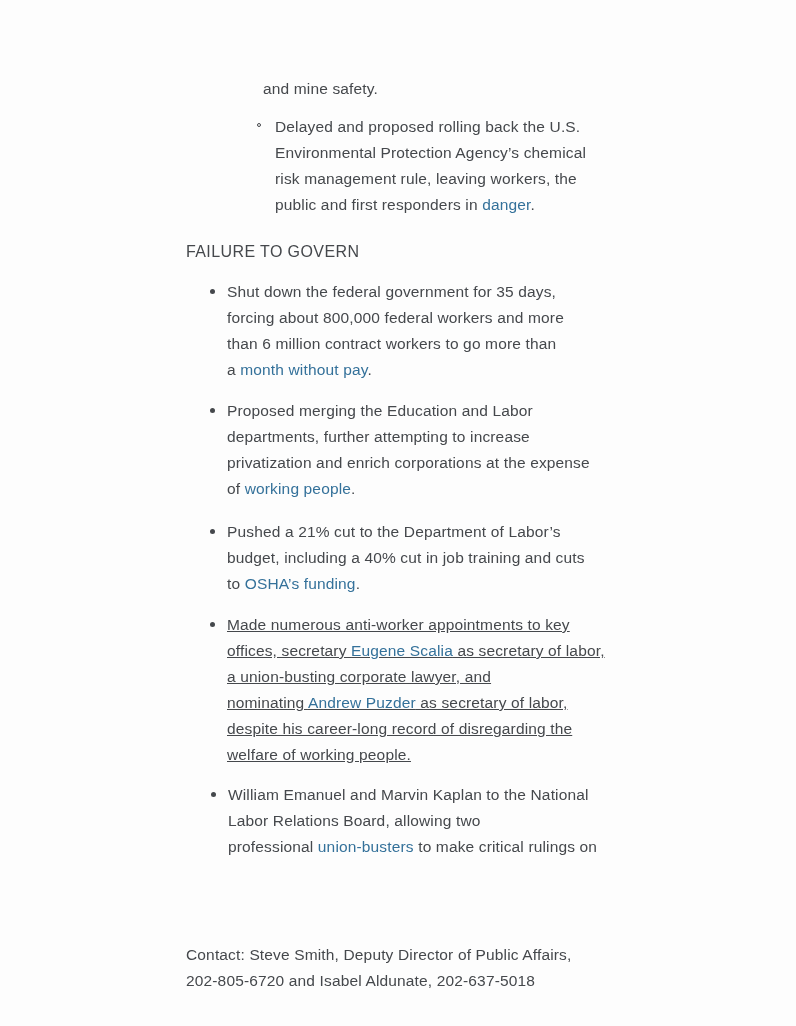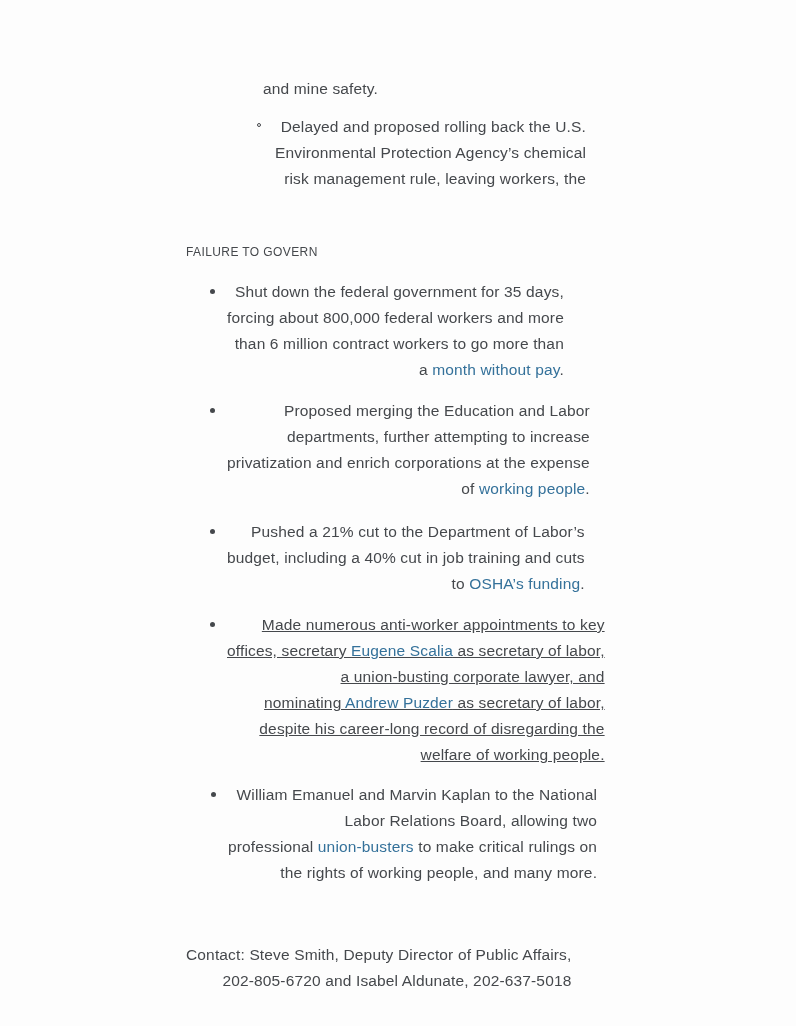--- a/index.html
+++ b/index.html
@@ -12,27 +12,26 @@
   .page {
     position: relative;
     width: 796px;
     height: 1026px;
     background: var(--bg);
     font-family: "Liberation Sans", sans-serif;
     font-size: 15.5px;
     letter-spacing: 0.15px;
     color: var(--text);
     overflow: hidden;
-    text-align: right;
   }
   .block { position: absolute; }
   .line { height: 26px; line-height: 26px; white-space: nowrap; }
   .heading {
     position: absolute;
-    font-size: 12px;
+    font-size: 16px;
     letter-spacing: 0.4px;
     line-height: 22px;
     color: var(--text);
     white-space: nowrap;
   }
   .dot-marker {
     position: absolute;
     left: -17px;
     top: 10px;
     width: 5px;
@@ -70,20 +69,23 @@
   <div class="block" style="left:263px; top:114px;margin-left:12px;">
     <span class="circle-marker"></span>
     <div class="line">
       <span>Delayed and proposed rolling back the U.S.</span>
     </div>
     <div class="line">
       <span>Environmental Protection Agency’s chemical</span>
     </div>
     <div class="line">
       <span>risk management rule, leaving workers, the</span>
+    </div>
+    <div class="line">
+      <span>public and first responders in </span><a class="link">danger</a><span>.</span>
     </div>
   </div>
 
   <div class="heading" style="left:186px; top:241px;">FAILURE TO GOVERN</div>
 
   <div class="block" style="left:227px; top:279px;">
     <span class="dot-marker"></span>
     <div class="line">
       <span>Shut down the federal government for 35 days,</span>
     </div>
@@ -153,23 +155,20 @@
     <span class="dot-marker"></span>
     <div class="line">
       <span>William Emanuel and Marvin Kaplan to the National</span>
     </div>
     <div class="line">
       <span>Labor Relations Board, allowing two</span>
     </div>
     <div class="line">
       <span>professional </span><a class="link">union-busters</a><span> to make critical rulings on</span>
     </div>
-    <div class="line">
-      <span>the rights of working people, and many more.</span>
-    </div>
   </div>
 
   <div class="block" style="left:186px; top:942px;">
     <div class="line">
       <span>Contact: Steve Smith, Deputy Director of Public Affairs,</span>
     </div>
     <div class="line">
       <span>202-805-6720 and Isabel Aldunate, 202-637-5018</span>
     </div>
   </div>

